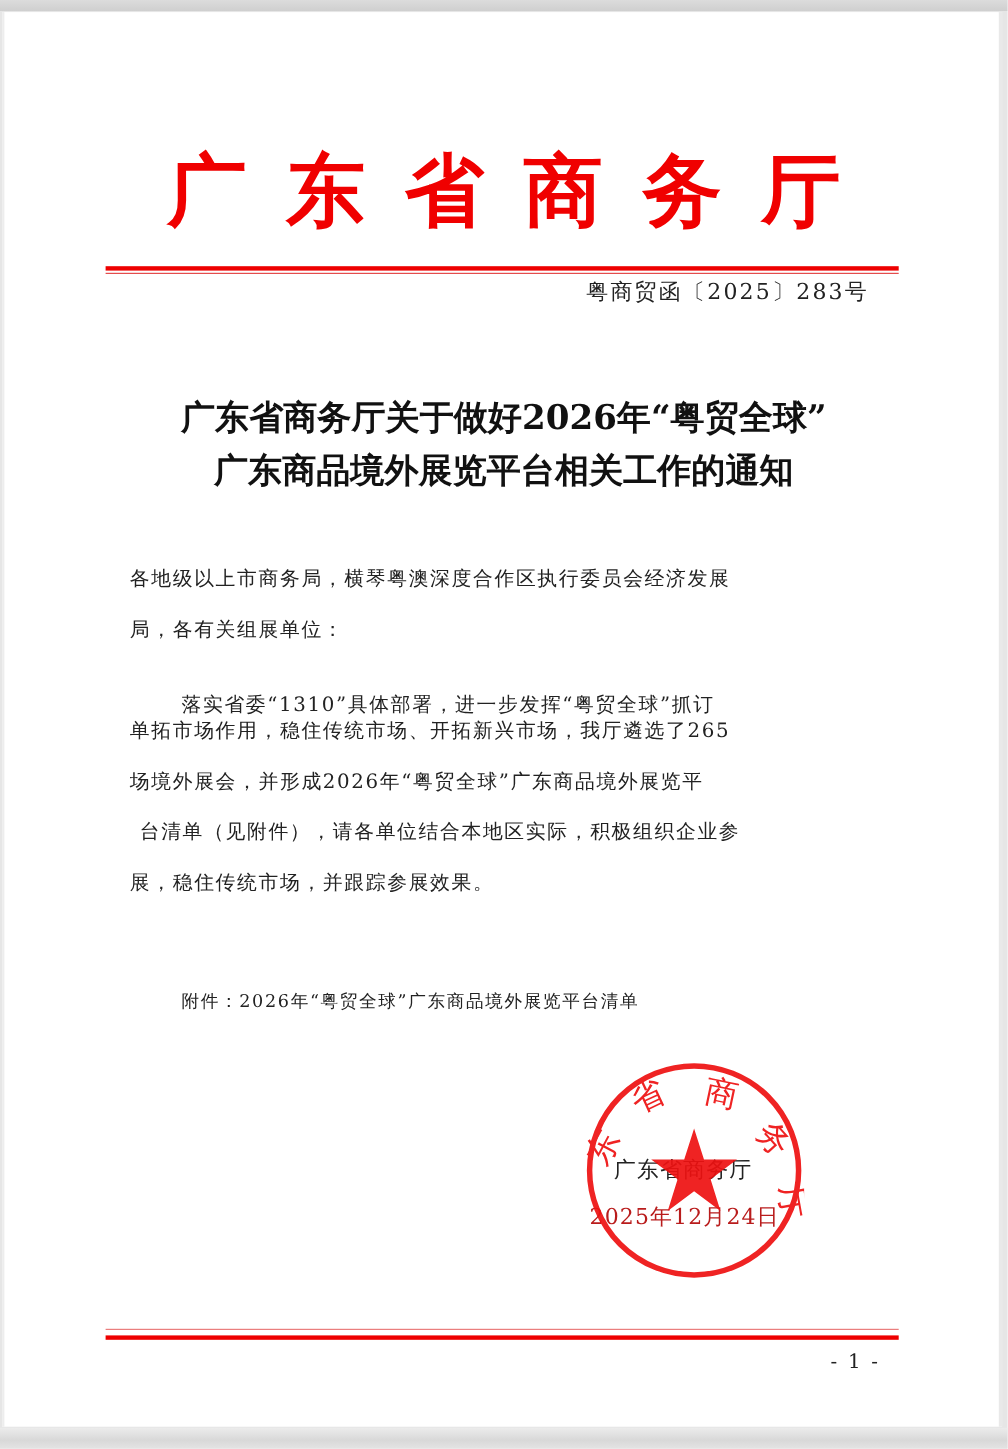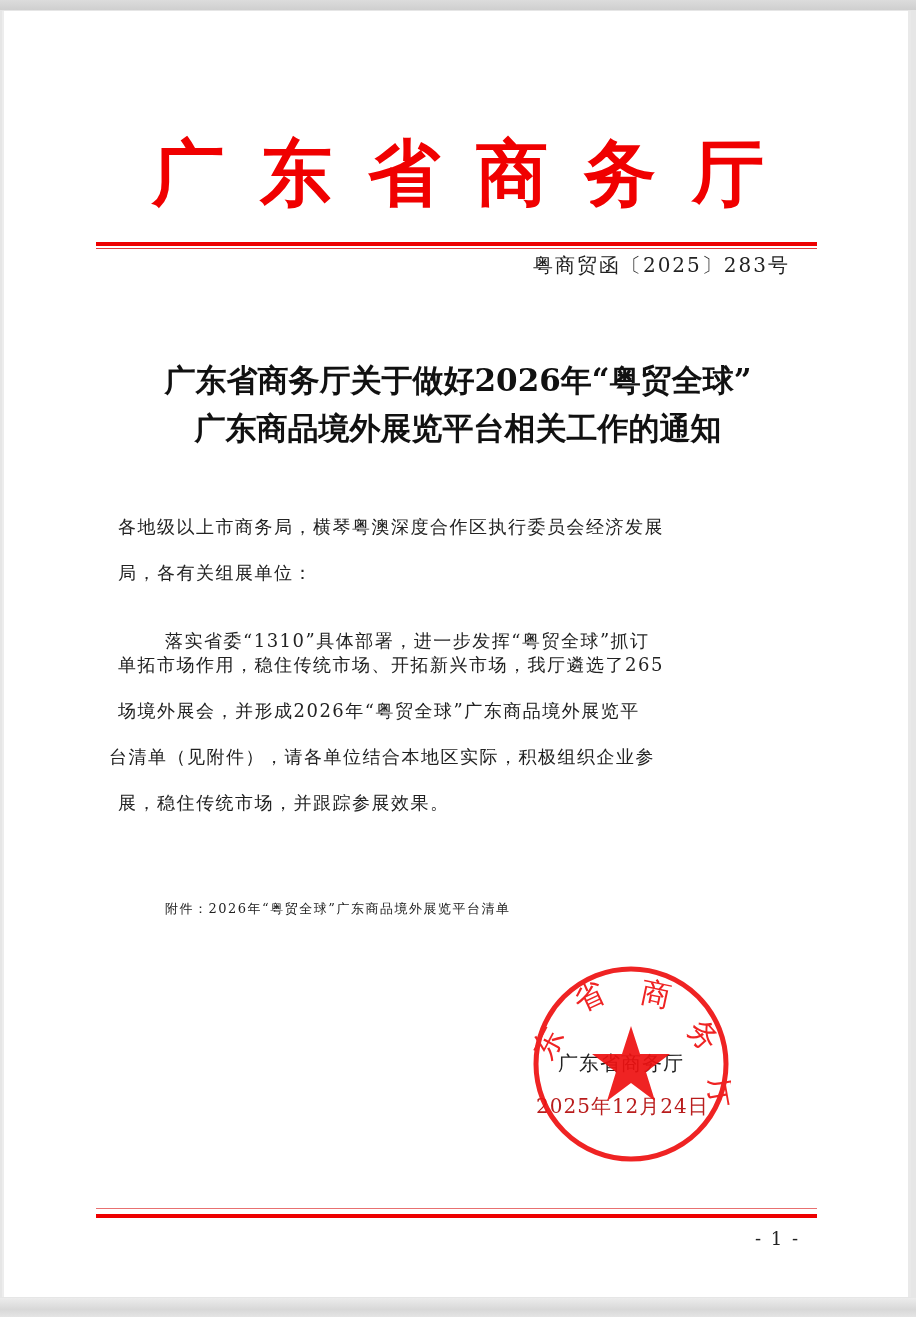--- a/index.html
+++ b/index.html
@@ -40,21 +40,21 @@
   .title {
     left: 0; width: 916px; text-align: center;
     font-size: 31px; font-weight: bold; color: #111;
     line-height: 40px;
   }
   .body-line {
     font-size: 18px; color: #222; line-height: 30px; white-space: nowrap;
     letter-spacing: 1.5px;
   }
   .attach {
-    left: 165px; top: 900px; font-size: 13px; color: #222; letter-spacing: 1.5px;
+    left: 165px; top: 900px; font-size: 16px; color: #222; letter-spacing: 1.5px;
   }
   .signer { left: 558px; top: 1050px; font-size: 20px; color: #222; letter-spacing: 1px; }
   .date { left: 536px; top: 1093px; font-size: 20px; color: #b91c1c; letter-spacing: 1px; }
   .pagenum { left: 755px; top: 1228px; font-size: 18px; color: #222; letter-spacing: 2px; }
   .stamp { left: 531px; top: 964px; width: 200px; height: 200px; }
 </style>
 </head>
 <body>
 
 <div class="topbar"></div>
@@ -69,21 +69,21 @@
 <div class="abs docnum">粤商贸函〔2025〕283号</div>
 
 <div class="abs title" style="top:360px;">广东省商务厅关于做好2026年“粤贸全球”</div>
 <div class="abs title" style="top:408px;">广东商品境外展览平台相关工作的通知</div>
 
 <div class="abs body-line" style="left:118px; top:512px;">各地级以上市商务局，横琴粤澳深度合作区执行委员会经济发展</div>
 <div class="abs body-line" style="left:118px; top:558px;">局，各有关组展单位：</div>
 <div class="abs body-line" style="left:165px; top:604px;margin-top:22px;">落实省委“1310”具体部署，进一步发挥“粤贸全球”抓订</div>
 <div class="abs body-line" style="left:118px; top:650px;text-align:center;">单拓市场作用，稳住传统市场、开拓新兴市场，我厅遴选了265</div>
 <div class="abs body-line" style="left:118px; top:696px;text-align:right;">场境外展会，并形成2026年“粤贸全球”广东商品境外展览平</div>
-<div class="abs body-line" style="left:109px; top:742px;">台清单（见附件），请各单位结合本地区实际，积极组织企业参</div>
+<div class="abs body-line" style="left:127px; top:742px;">台清单（见附件），请各单位结合本地区实际，积极组织企业参</div>
 <div class="abs body-line" style="left:118px; top:788px;">展，稳住传统市场，并跟踪参展效果。</div>
 
 <div class="abs attach">附件：2026年“粤贸全球”广东商品境外展览平台清单</div>
 
 <div class="abs signer">广东省商务厅</div>
 <div class="abs date">2025年12月24日</div>
 
 <svg class="abs stamp" viewBox="0 0 200 200" xmlns="http://www.w3.org/2000/svg" style="opacity:0.92;">
   <circle cx="100" cy="100" r="95" fill="none" stroke="#ee1111" stroke-width="5"></circle>
   <polygon fill="#ee1111" points="100,62 109,90 139,90 115,108 124,137 100,119 76,137 85,108 61,90 91,90"></polygon>

